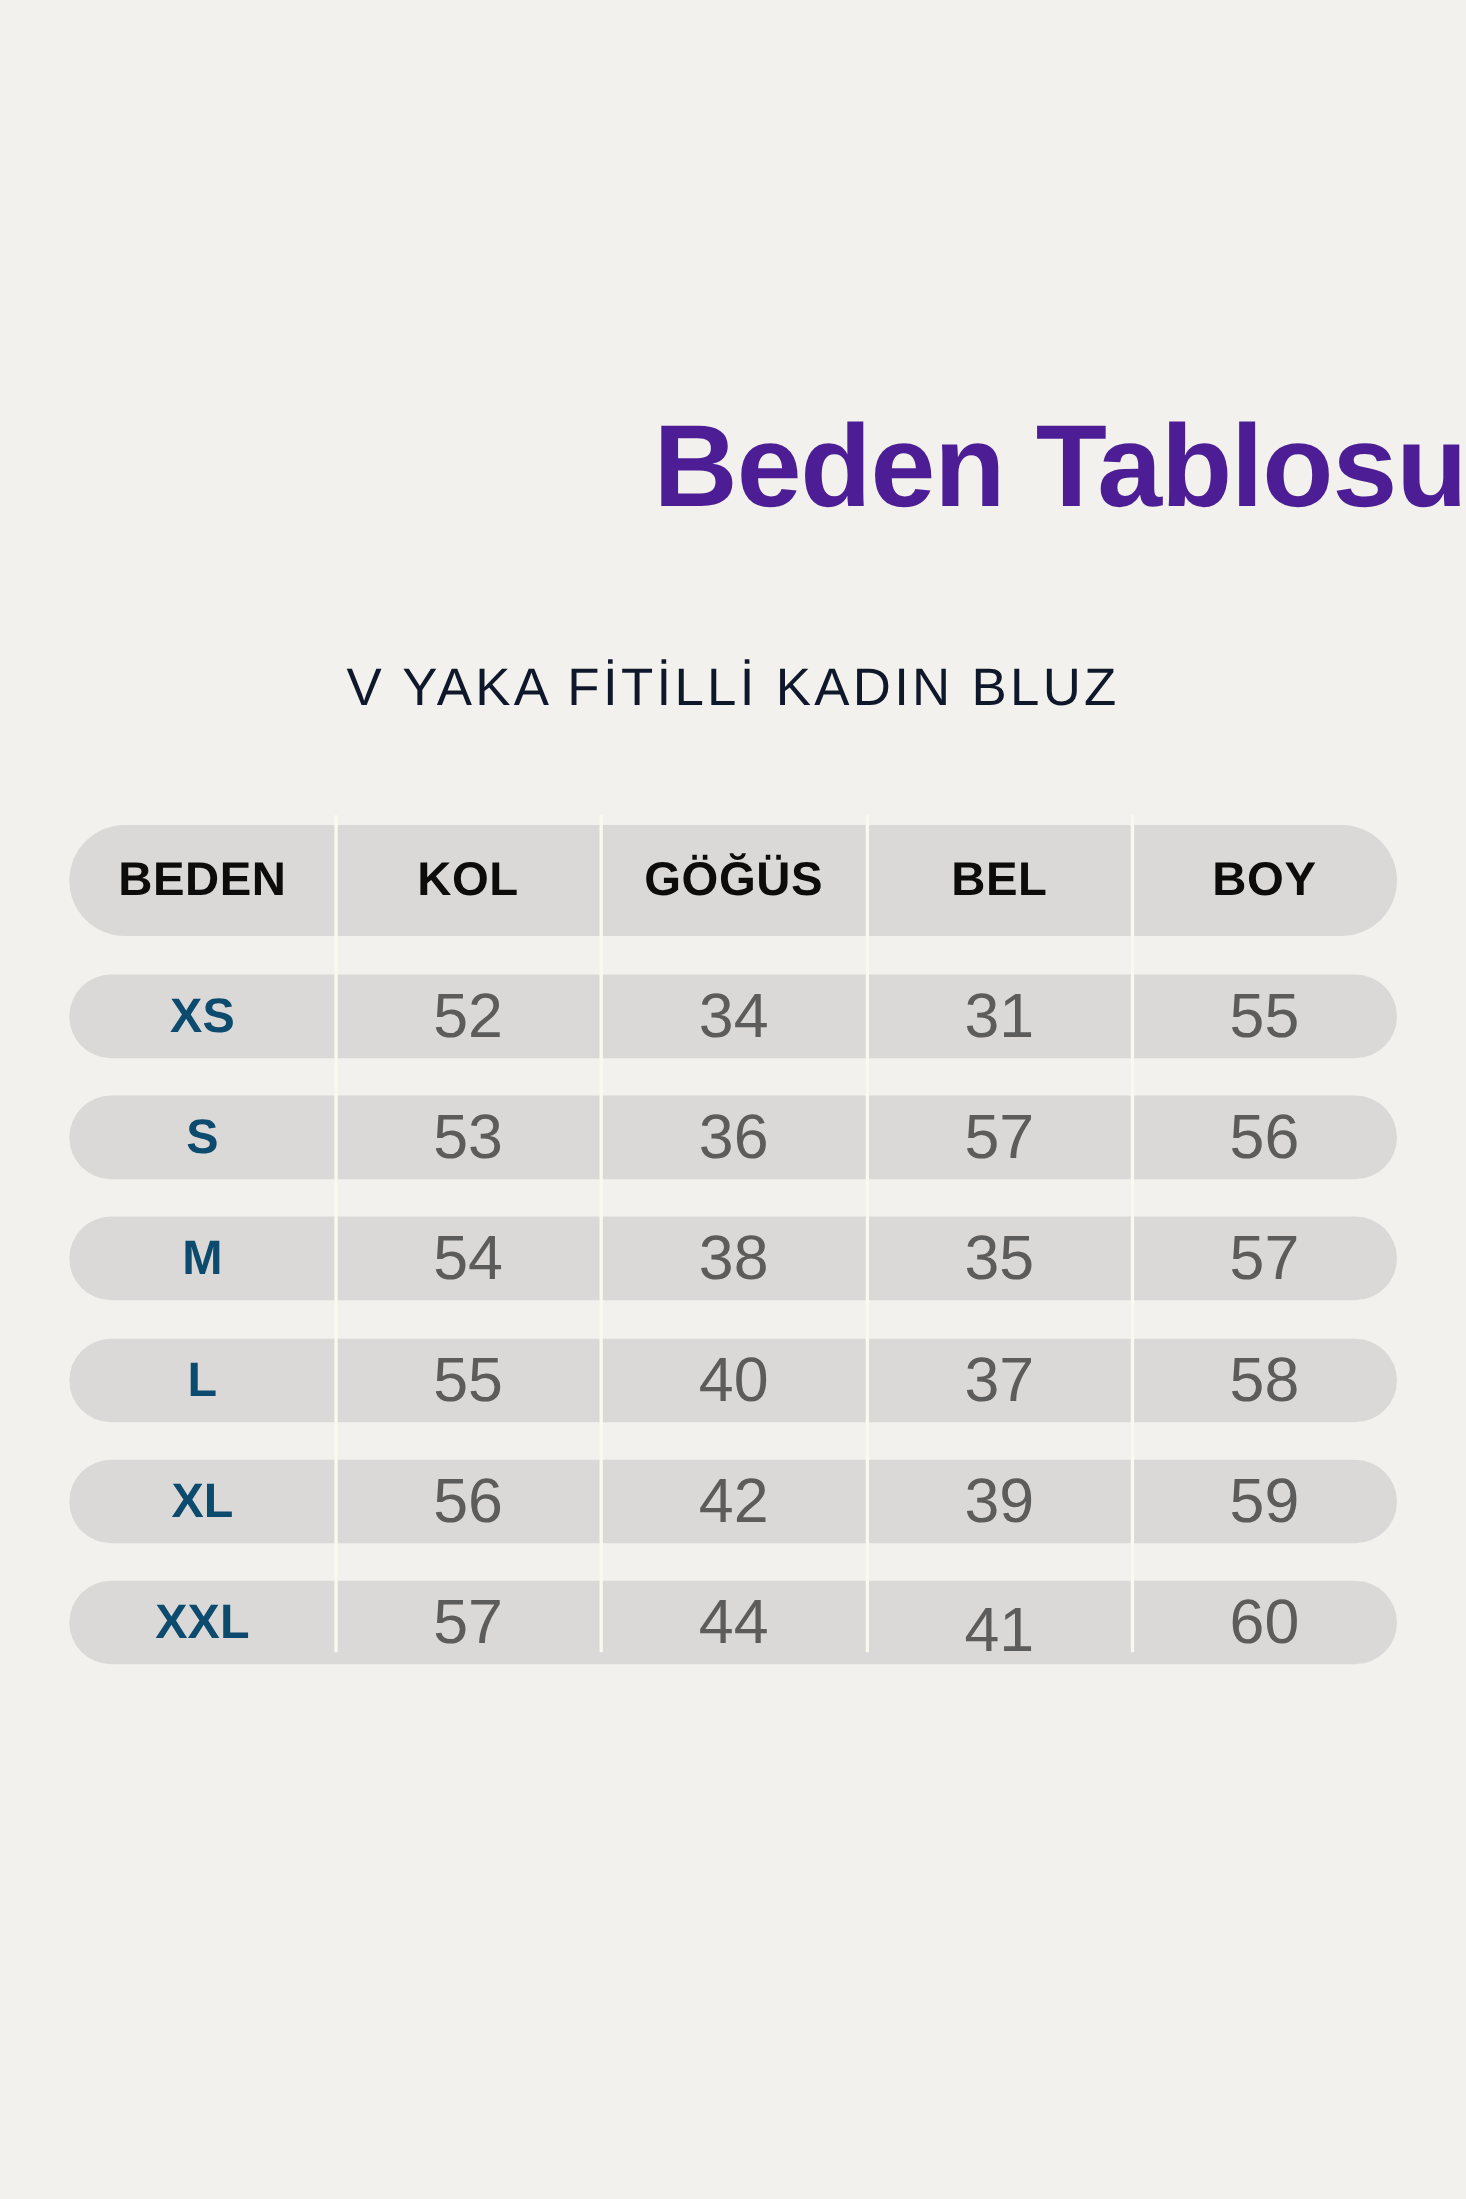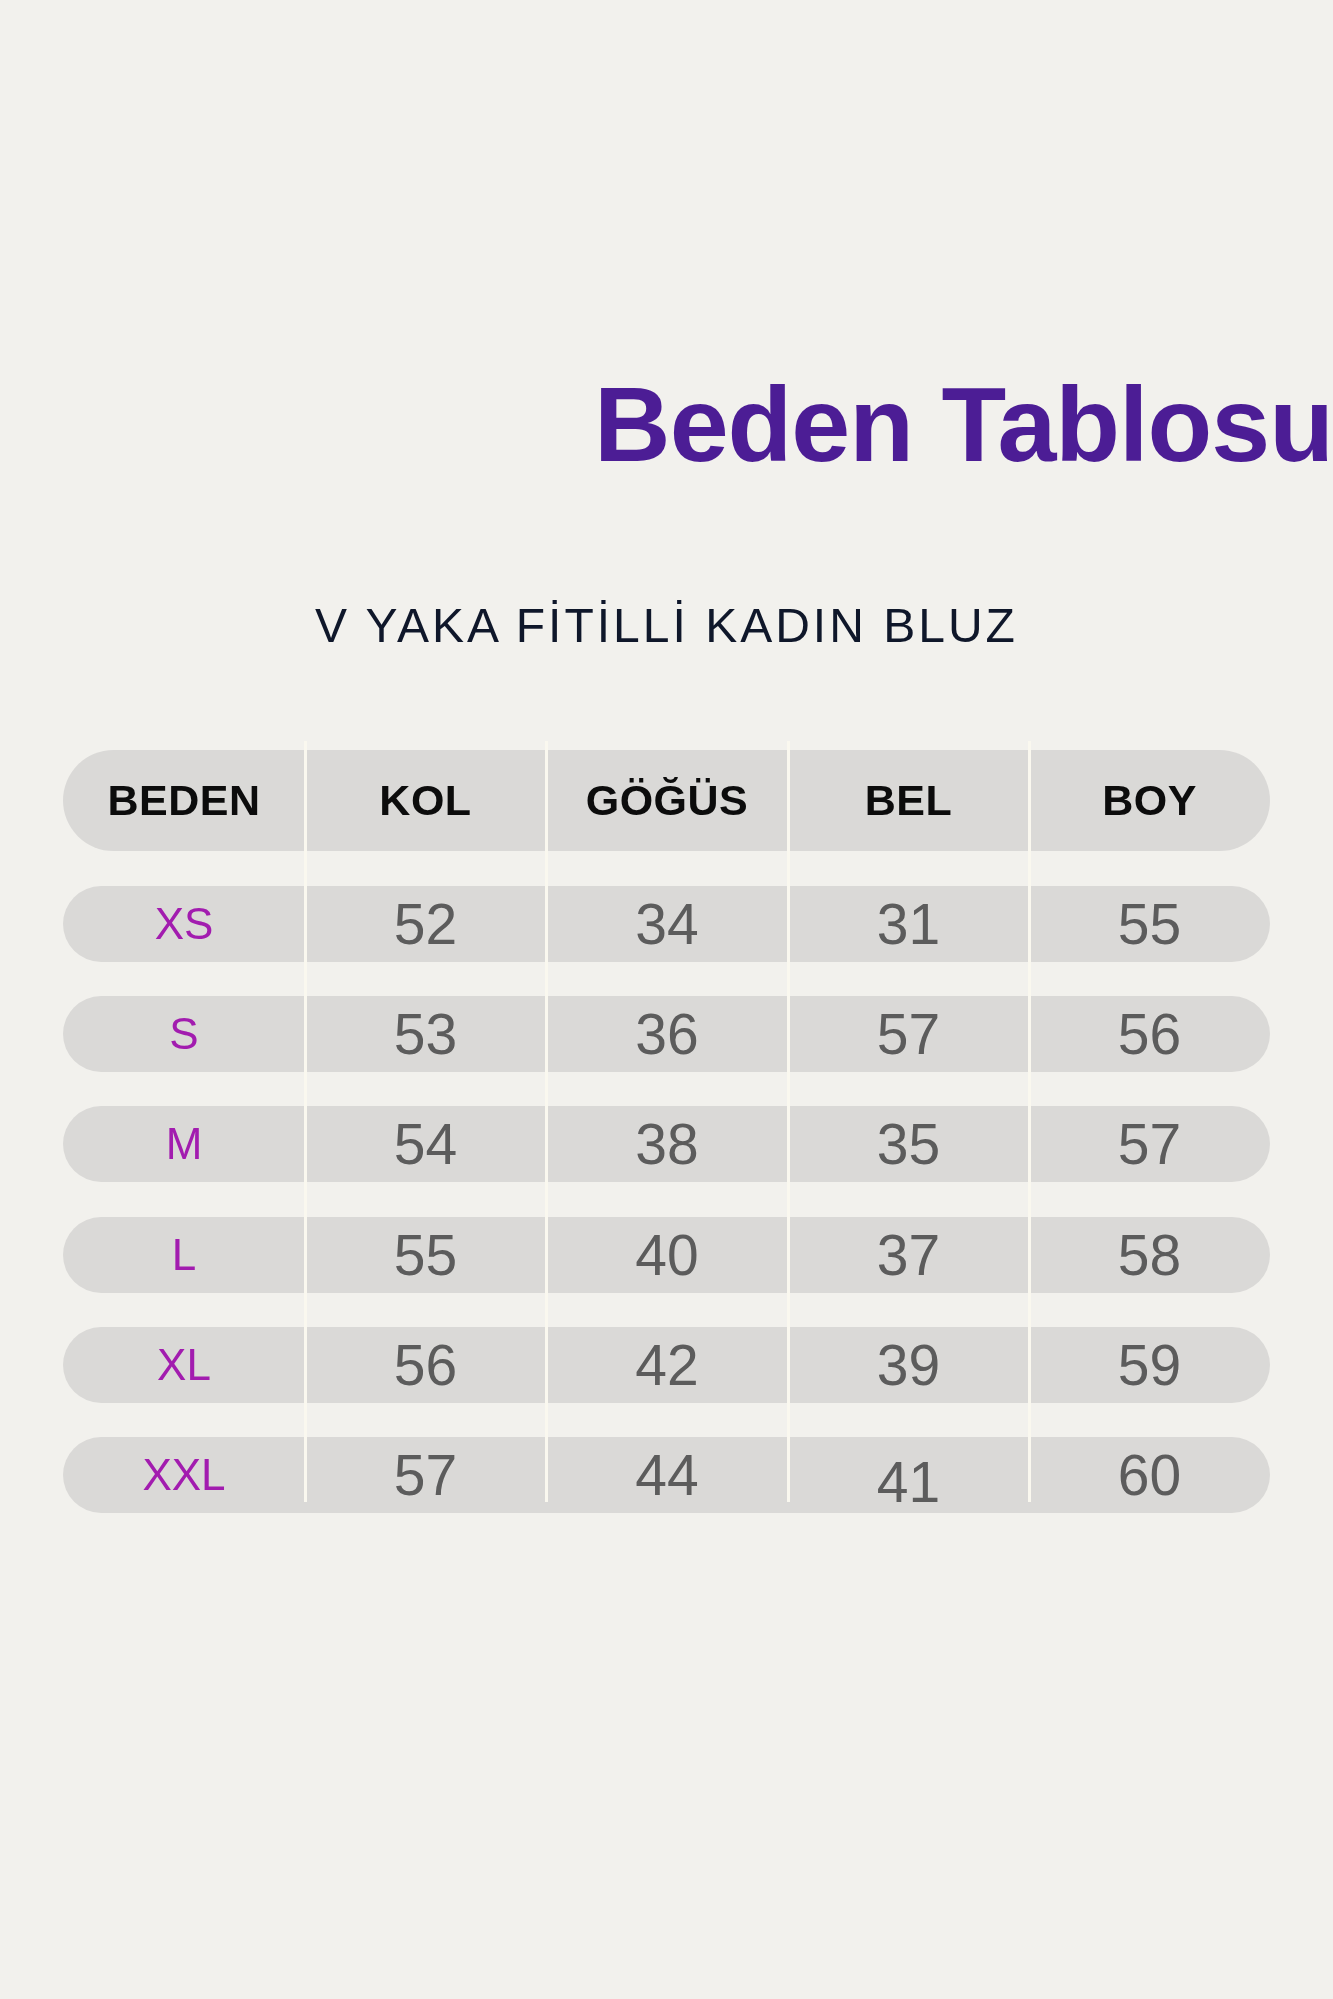--- a/index.html
+++ b/index.html
@@ -96,22 +96,22 @@
   .cell.c3 { width: 241px; }
   .cell.c4 { width: 241px; }
   .header .cell {
     font-size: 43px;
     font-weight: 700;
     letter-spacing: 0.5px;
     color: #0C0C0C;
   }
   .size-cell {
     font-size: 44px;
-    font-weight: 400;
-    color: #a21caf;
+    font-weight: 700;
+    color: #0c4a6e;
   }
   .value-cell {
     font-size: 57px;
     font-weight: 400;
     color: #5C5C5C;
   }
   .value-cell.nudge-down {
     transform: translateY(7px);
   }
 </style>

